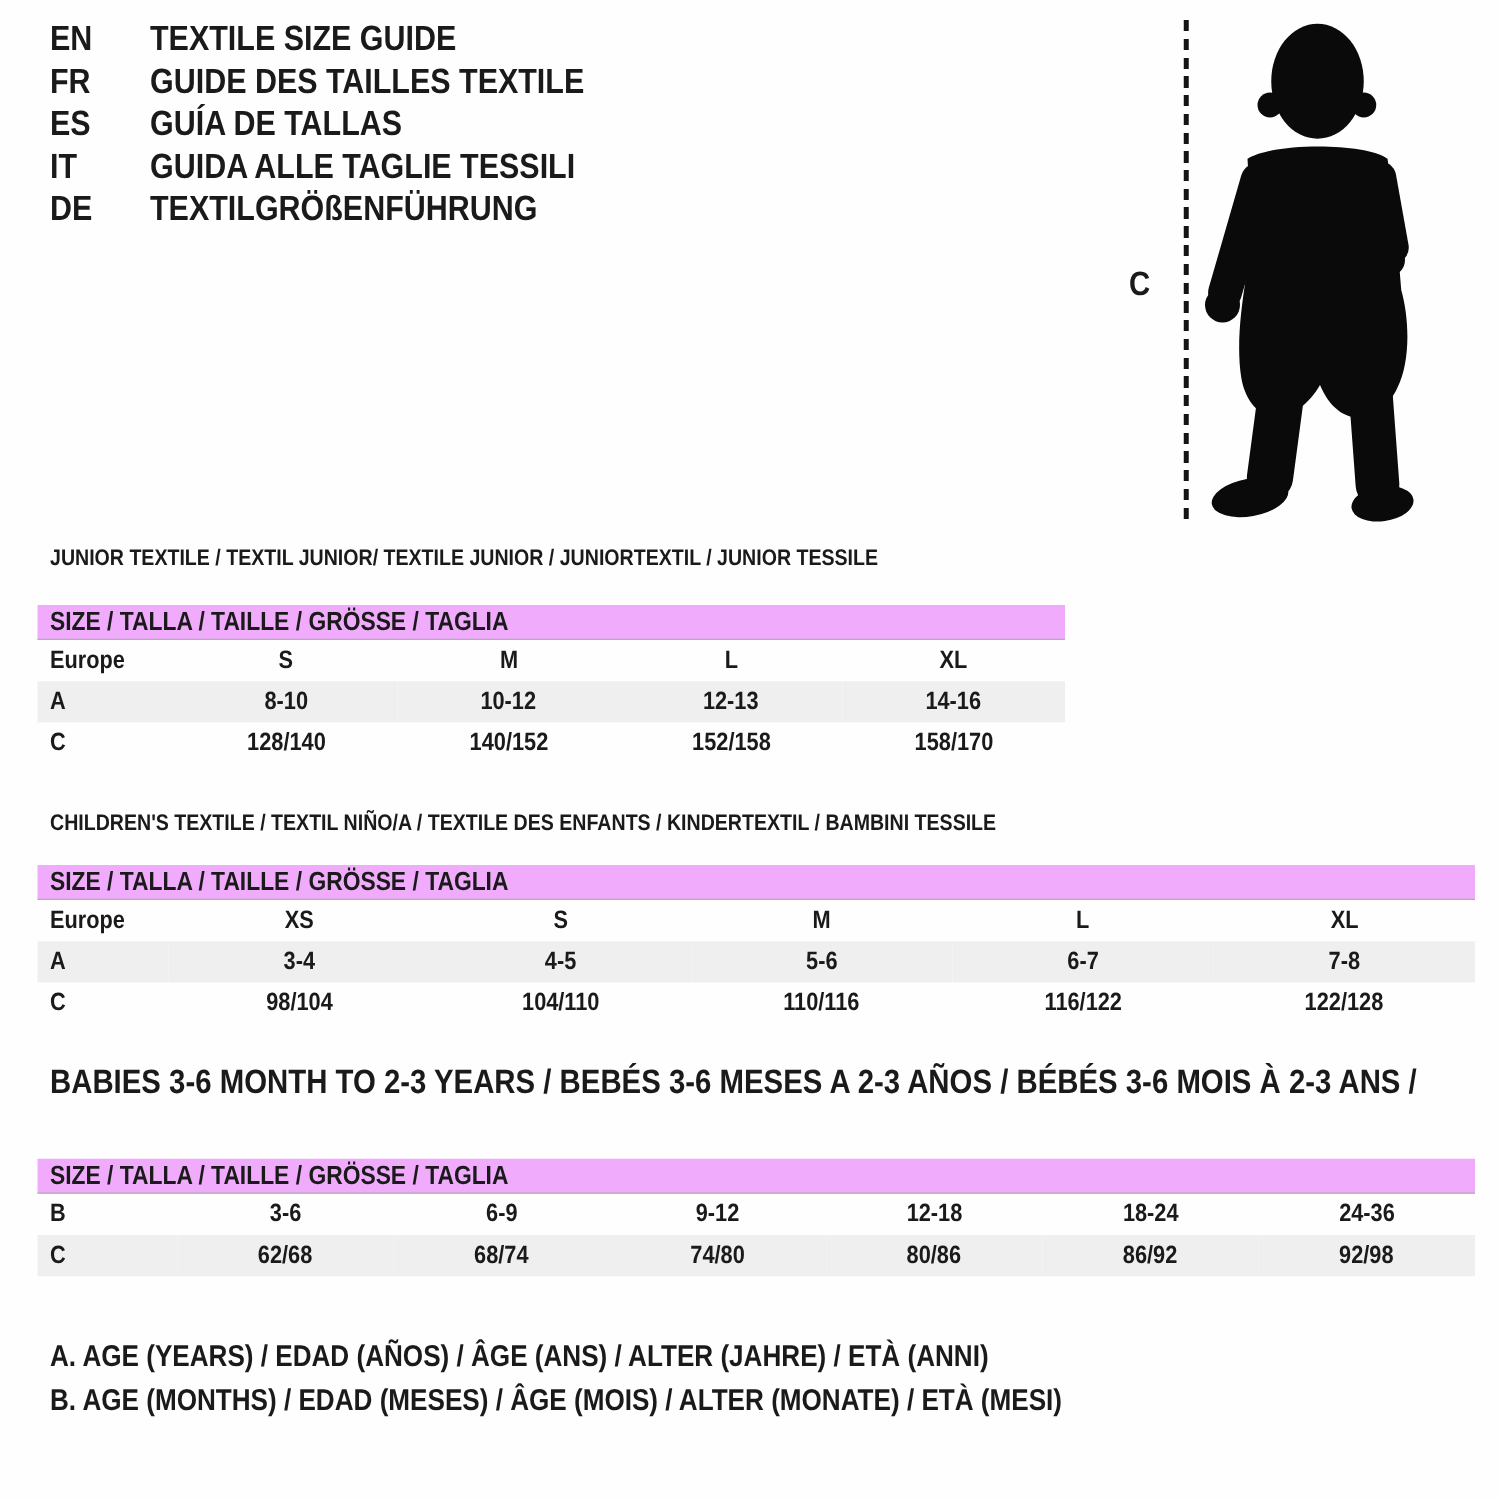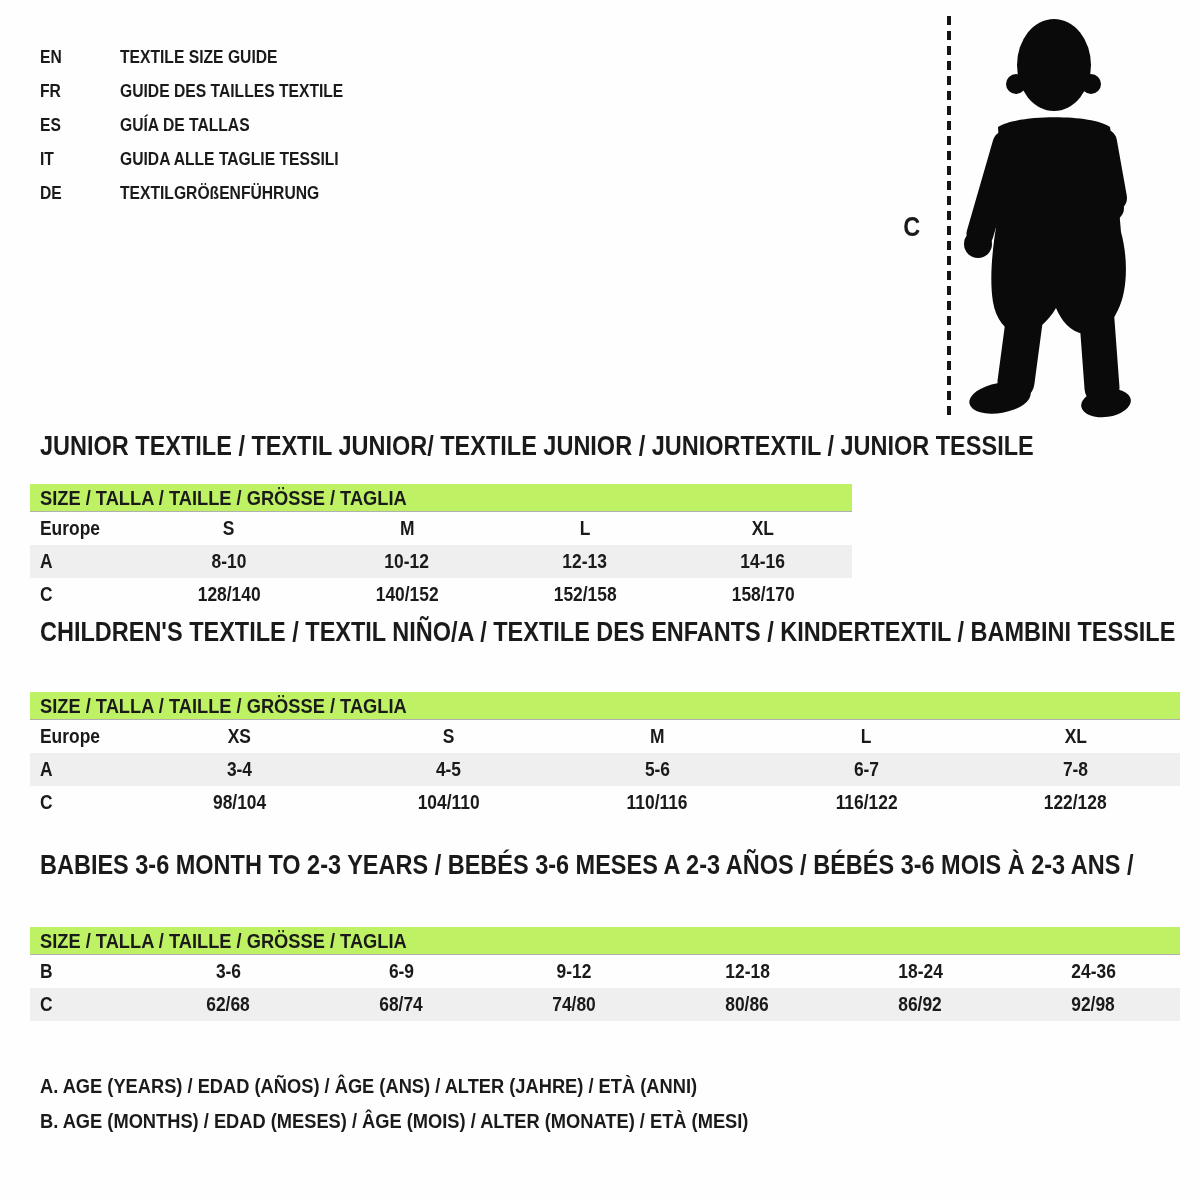--- a/index.html
+++ b/index.html
@@ -6,54 +6,54 @@
   body{
     width:1200px;height:1200px;position:relative;overflow:hidden;
     background:#fefefe;color:#1a1a1a;
     font-family:"Liberation Sans", sans-serif;font-weight:700;
   }
   .abs{position:absolute;}
   .cxl{display:inline-block;transform:scaleX(0.87);transform-origin:0 50%;white-space:nowrap;}
   .cx{display:inline-block;transform:scaleX(0.87);transform-origin:center;white-space:nowrap;}
 
   
-  .langs{left:40px;top:40px;font-size:18px;line-height:34px;}
+  .langs{left:40px;top:14px;font-size:28px;line-height:34px;}
   .lang-row{display:flex;}
   .lang-code{width:80px;flex:0 0 80px;}
 
   
   .measure-line{
     left:947px;top:16px;width:4px;height:401px;
     background:repeating-linear-gradient(to bottom,#141414 0 9px,transparent 9px 15px);
   }
   .measure-label{left:902px;top:212px;font-size:27px;}
   .baby-svg{left:958px;top:12px;}
 
   
-  .sec-title{font-size:27px;line-height:23px;left:40px;}
+  .sec-title{font-size:18px;line-height:23px;left:40px;}
   .babies-title{left:40px;top:849px;font-size:27px;line-height:33px;}
 
   
   .size-bar{
     left:30px;height:28px;line-height:28px;
-    background:#bef264;border-bottom:1px solid #b0b0b0;
+    background:#f0abfc;border-bottom:1px solid #b0b0b0;
     padding-left:10px;font-size:21px;box-sizing:border-box;
   }
 
   
   table.size-table{left:30px;border-collapse:collapse;table-layout:fixed;}
   table.size-table td{
     height:33px;padding:0;font-size:20px;font-weight:700;
     text-align:center;vertical-align:middle;
   }
   table.size-table td.rowlabel{text-align:left;padding-left:10px;}
   tr.shaded td{background:#efefef;}
 
   
-  .legend{left:40px;top:1068px;font-size:21px;line-height:35px;}
+  .legend{left:40px;top:1068px;font-size:24px;line-height:35px;}
 </style>
 </head>
 <body>
 
 <div class="abs langs">
   <div class="lang-row">
     <span class="lang-code"><span class="cxl">EN</span></span>
     <span class="cxl">TEXTILE SIZE GUIDE</span>
   </div>
   <div class="lang-row">
@@ -144,21 +144,21 @@
     <tr>
       <td class="rowlabel"><span class="cxl">C</span></td>
       <td><span class="cx">128/140</span></td>
       <td><span class="cx">140/152</span></td>
       <td><span class="cx">152/158</span></td>
       <td><span class="cx">158/170</span></td>
     </tr>
   </tbody>
 </table>
 
-<div class="abs sec-title" style="top:621px;">
+<div class="abs sec-title" style="top:647px;">
   <span class="cxl">CHILDREN'S TEXTILE / TEXTIL NIÑO/A / TEXTILE DES ENFANTS / KINDERTEXTIL / BAMBINI TESSILE</span>
 </div>
 <div class="abs size-bar" style="top:692px;width:1150px;">
   <span class="cxl">SIZE / TALLA / TAILLE / GRÖSSE / TAGLIA</span>
 </div>
 <table class="abs size-table" style="top:720px;width:1150px;">
   <colgroup>
       <col style="width:105px">
       <col style="width:209px">
       <col style="width:209px">

